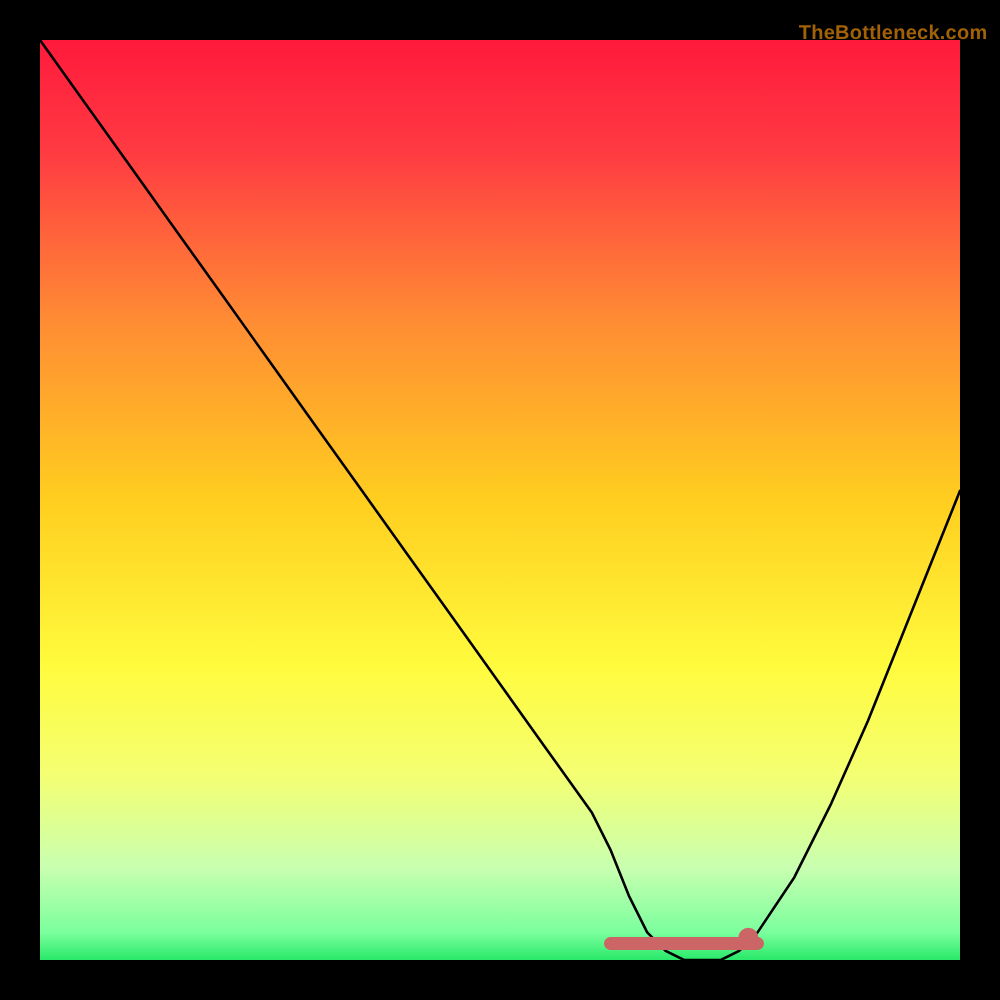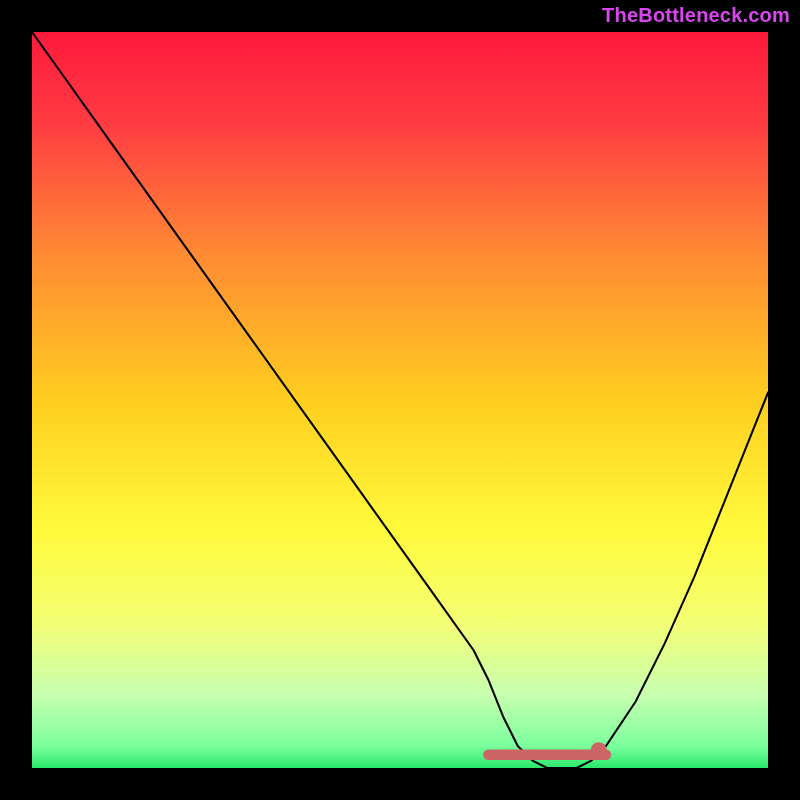--- a/index.html
+++ b/index.html
@@ -32,26 +32,26 @@
     inset: 0;
   }
   .overlay-svg {
     position: absolute;
     inset: 0;
     width: 100%;
     height: 100%;
   }
   .watermark {
     position: absolute;
-    top: 4px;
+    top: 18px;
     right: 10px;
     font-family: Arial, Helvetica, sans-serif;
-    font-size: 20px;
+    font-size: 16px;
     font-weight: 600;
-    color: #d946ef;
+    color: #a16207;
     letter-spacing: 0.2px;
     user-select: none;
   }
 </style>
 </head>
 <body>
 
 <div class="frame">
   <div class="watermark">TheBottleneck.com</div>
 

